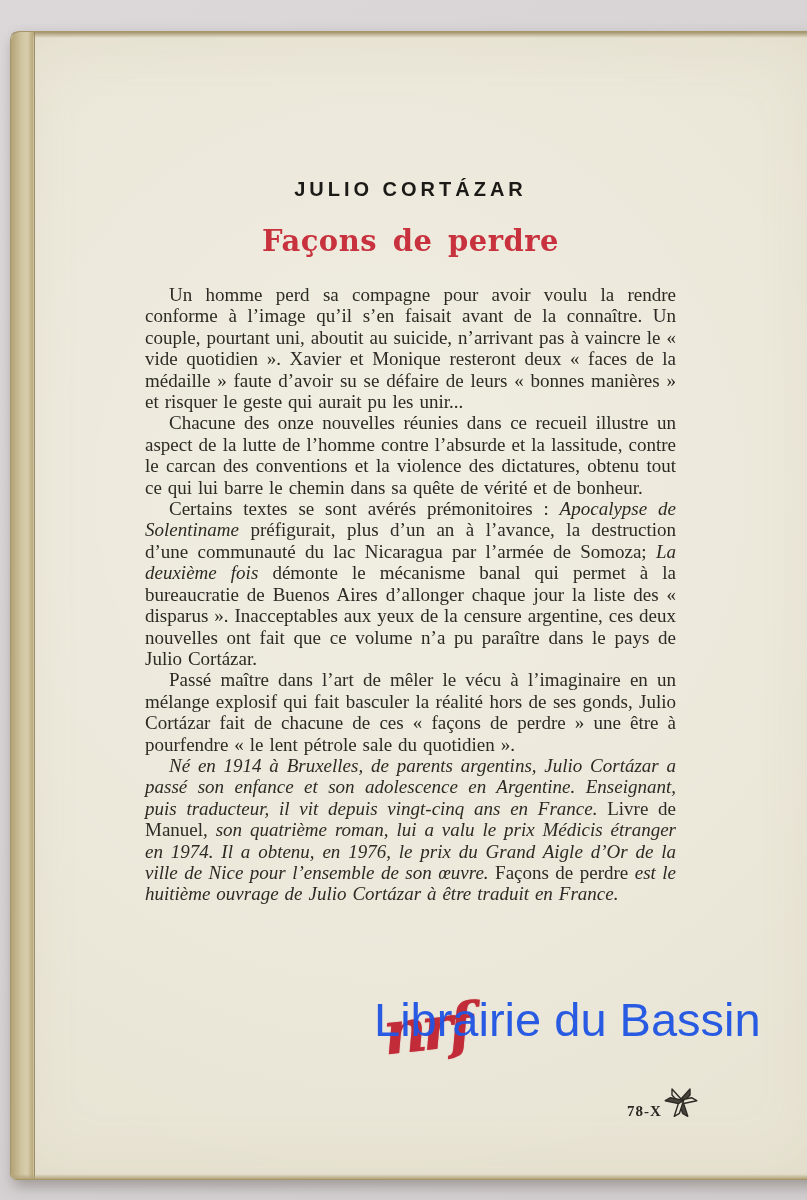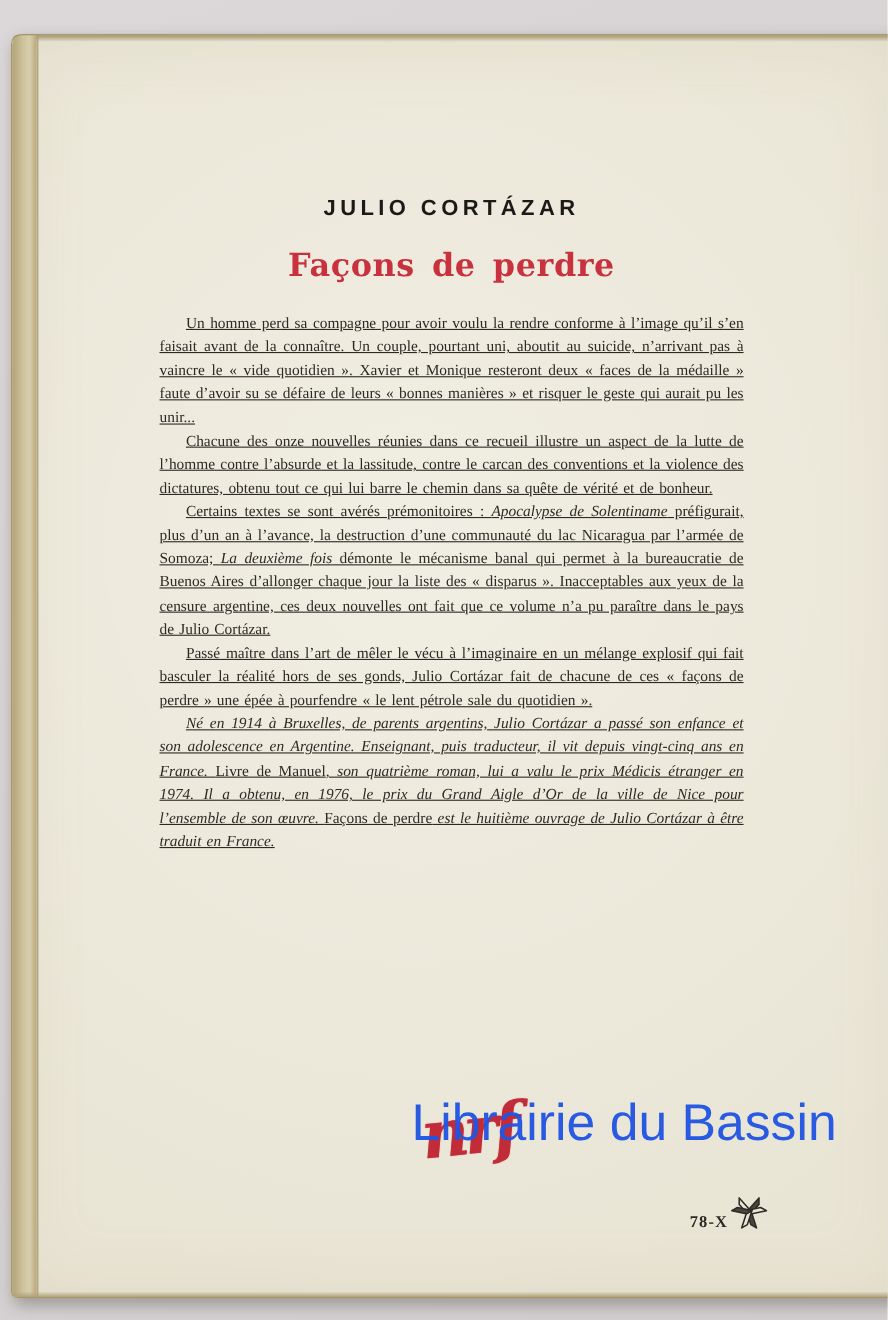--- a/index.html
+++ b/index.html
@@ -80,26 +80,25 @@
     font-size: 29px;
     letter-spacing: 0.5px;
     word-spacing: 5px;
     text-align: center;
     color: #c8323e;
   }
   .paras { margin-top: 26px; }
   .paras p {
     margin: 0;
     text-indent: 24px;
-    font-size: 14px;
+    font-size: 19px;
     line-height: 21.4px;
     text-align: justify;
     word-spacing: 1.2px;
     color: #2d2a25;
-    text-decoration: underline;
   }
   .paras p.italic-base { font-style: italic; }
   .paras .seg-italic { font-style: italic; }
   .paras .seg-roman  { font-style: normal; }
   
   .nrf {
     position: absolute;
     left: 372px;
     top: 962px;
     font-family: "DejaVu Serif", serif;
@@ -148,21 +147,21 @@
   <div class="book">
     <div class="spine-edge"></div>
 
     <div class="text-col">
       <h1 class="author">JULIO CORTÁZAR</h1>
       <h2 class="title">Façons de perdre</h2>
       <div class="paras">
           <p><span class="seg-roman">Un homme perd sa compagne pour avoir voulu la rendre conforme à l’image qu’il s’en faisait avant de la connaître. Un couple, pourtant uni, aboutit au suicide, n’arrivant pas à vaincre le « vide quotidien ». Xavier et Monique resteront deux « faces de la médaille » faute d’avoir su se défaire de leurs « bonnes manières » et risquer le geste qui aurait pu les unir...</span></p>
           <p><span class="seg-roman">Chacune des onze nouvelles réunies dans ce recueil illustre un aspect de la lutte de l’homme contre l’absurde et la lassitude, contre le carcan des conventions et la violence des dictatures, obtenu tout ce qui lui barre le chemin dans sa quête de vérité et de bonheur.</span></p>
           <p><span class="seg-roman">Certains textes se sont avérés prémonitoires : </span><span class="seg-italic">Apocalypse de Solentiname</span><span class="seg-roman"> préfigurait, plus d’un an à l’avance, la destruction d’une communauté du lac Nicaragua par l’armée de Somoza; </span><span class="seg-italic">La deuxième fois</span><span class="seg-roman"> démonte le mécanisme banal qui permet à la bureaucratie de Buenos Aires d’allonger chaque jour la liste des « disparus ». Inacceptables aux yeux de la censure argentine, ces deux nouvelles ont fait que ce volume n’a pu paraître dans le pays de Julio Cortázar.</span></p>
-          <p><span class="seg-roman">Passé maître dans l’art de mêler le vécu à l’imaginaire en un mélange explosif qui fait basculer la réalité hors de ses gonds, Julio Cortázar fait de chacune de ces « façons de perdre » une épée à pourfendre « le lent pétrole sale du quotidien ».</span></p>
+          <p><span class="seg-roman">Passé maître dans l’art de mêler le vécu à l’imaginaire en un mélange explosif qui fait basculer la réalité hors de ses gonds, Julio Cortázar fait de chacune de ces « façons de perdre » une être à pourfendre « le lent pétrole sale du quotidien ».</span></p>
           <p class="italic-base"><span class="seg-italic">Né en 1914 à Bruxelles, de parents argentins, Julio Cortázar a passé son enfance et son adolescence en Argentine. Enseignant, puis traducteur, il vit depuis vingt-cinq ans en France. </span><span class="seg-roman">Livre de Manuel</span><span class="seg-italic">, son quatrième roman, lui a valu le prix Médicis étranger en 1974. Il a obtenu, en 1976, le prix du Grand Aigle d’Or de la ville de Nice pour l’ensemble de son œuvre. </span><span class="seg-roman">Façons de perdre</span><span class="seg-italic"> est le huitième ouvrage de Julio Cortázar à être traduit en France.</span></p>
         </div>
     </div>
 
     <div class="nrf">nrf</div>
 
     <div class="code">78-X</div>
 
     <svg class="emblem" width="40" height="40" viewBox="-20 -20 40 40">
       <g stroke="#2e2b26" stroke-width="1.4" stroke-linejoin="round">

